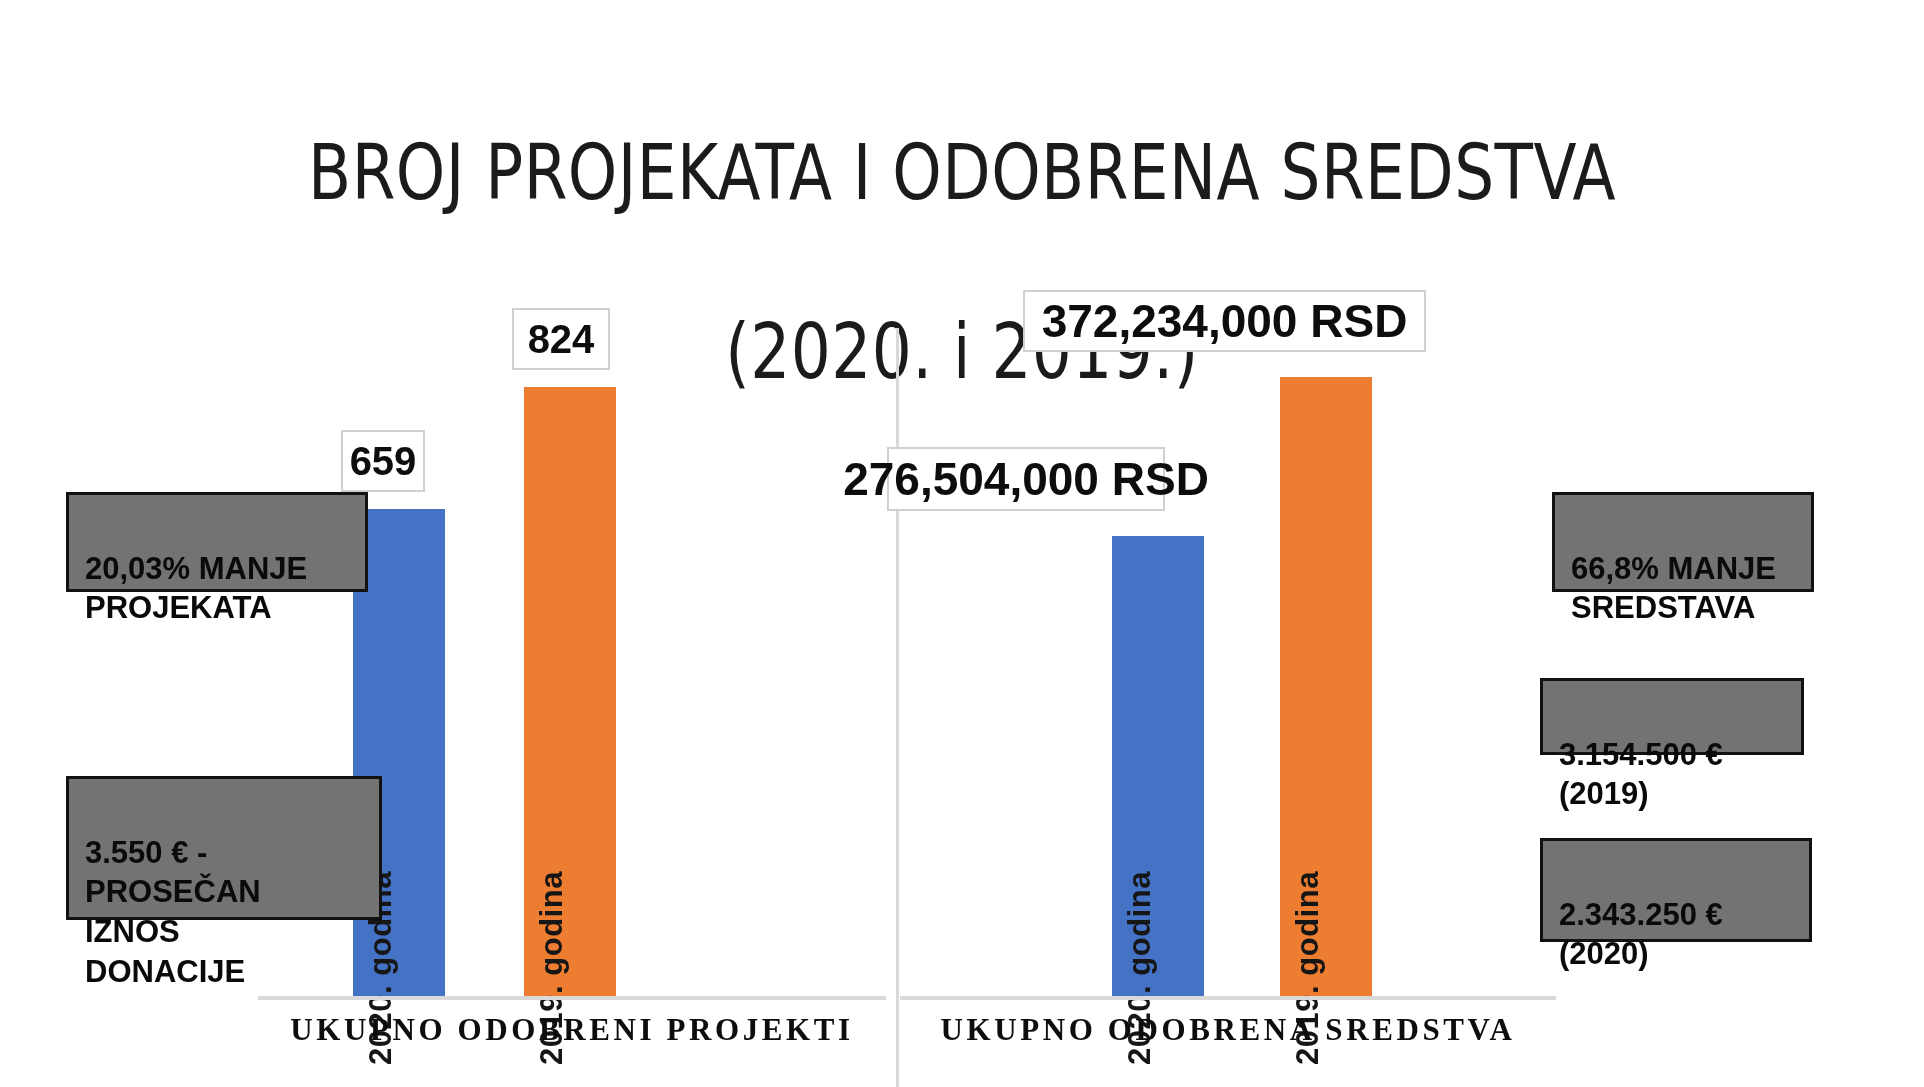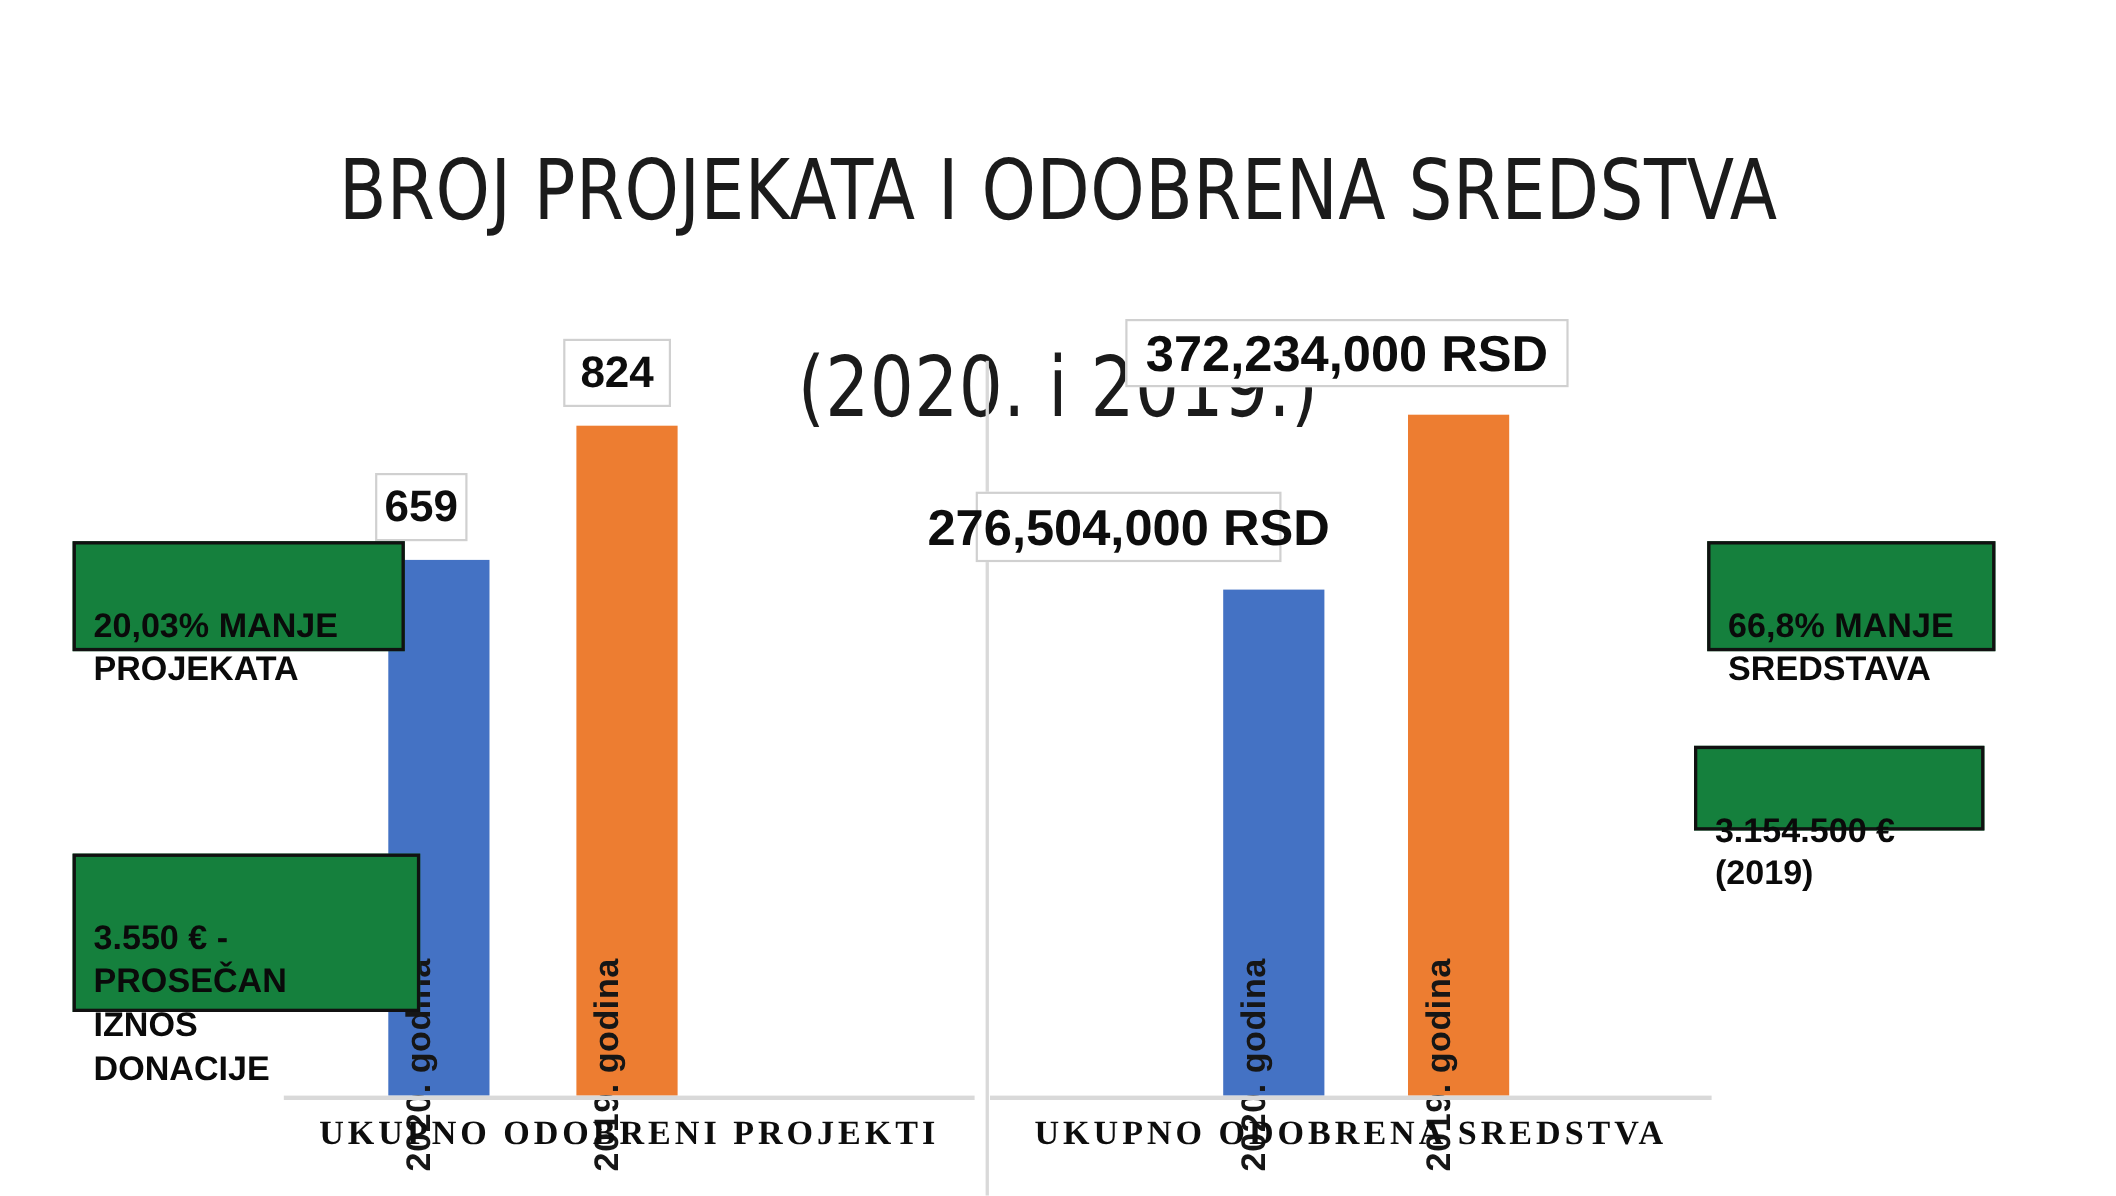--- a/index.html
+++ b/index.html
@@ -143,21 +143,21 @@
     text-align: center;
     white-space: nowrap;
   }
   .cat-left  { left: 258px; width: 628px; }
   .cat-right { left: 900px; width: 656px; }
 
   
   .note-box {
     position: absolute;
     box-sizing: border-box;
-    background: #15803d;
+    background: #737373;
     border: 3px solid #111111;
     font-family: "Liberation Sans", sans-serif;
     font-weight: bold;
     font-size: 31px;
     line-height: 1.28;
     color: #0a0a0a;
     padding: 14px 16px 12px 16px;
     white-space: pre-line;
   }
 </style>
@@ -240,14 +240,18 @@
   <div class="note-box" style="left:1552px; top:492px; width:262px; height:100px;">
     <span>66,8% MANJE
 SREDSTAVA</span>
   </div>
 
   <div class="note-box" style="left:1540px; top:678px; width:264px; height:77px;">
     <span>3.154.500 €
 (2019)</span>
   </div>
 
+  <div class="note-box" style="left:1540px; top:838px; width:272px; height:104px;">
+    <span>2.343.250 €
+(2020)</span>
+  </div>
 
 </div>
 
 </body></html>

